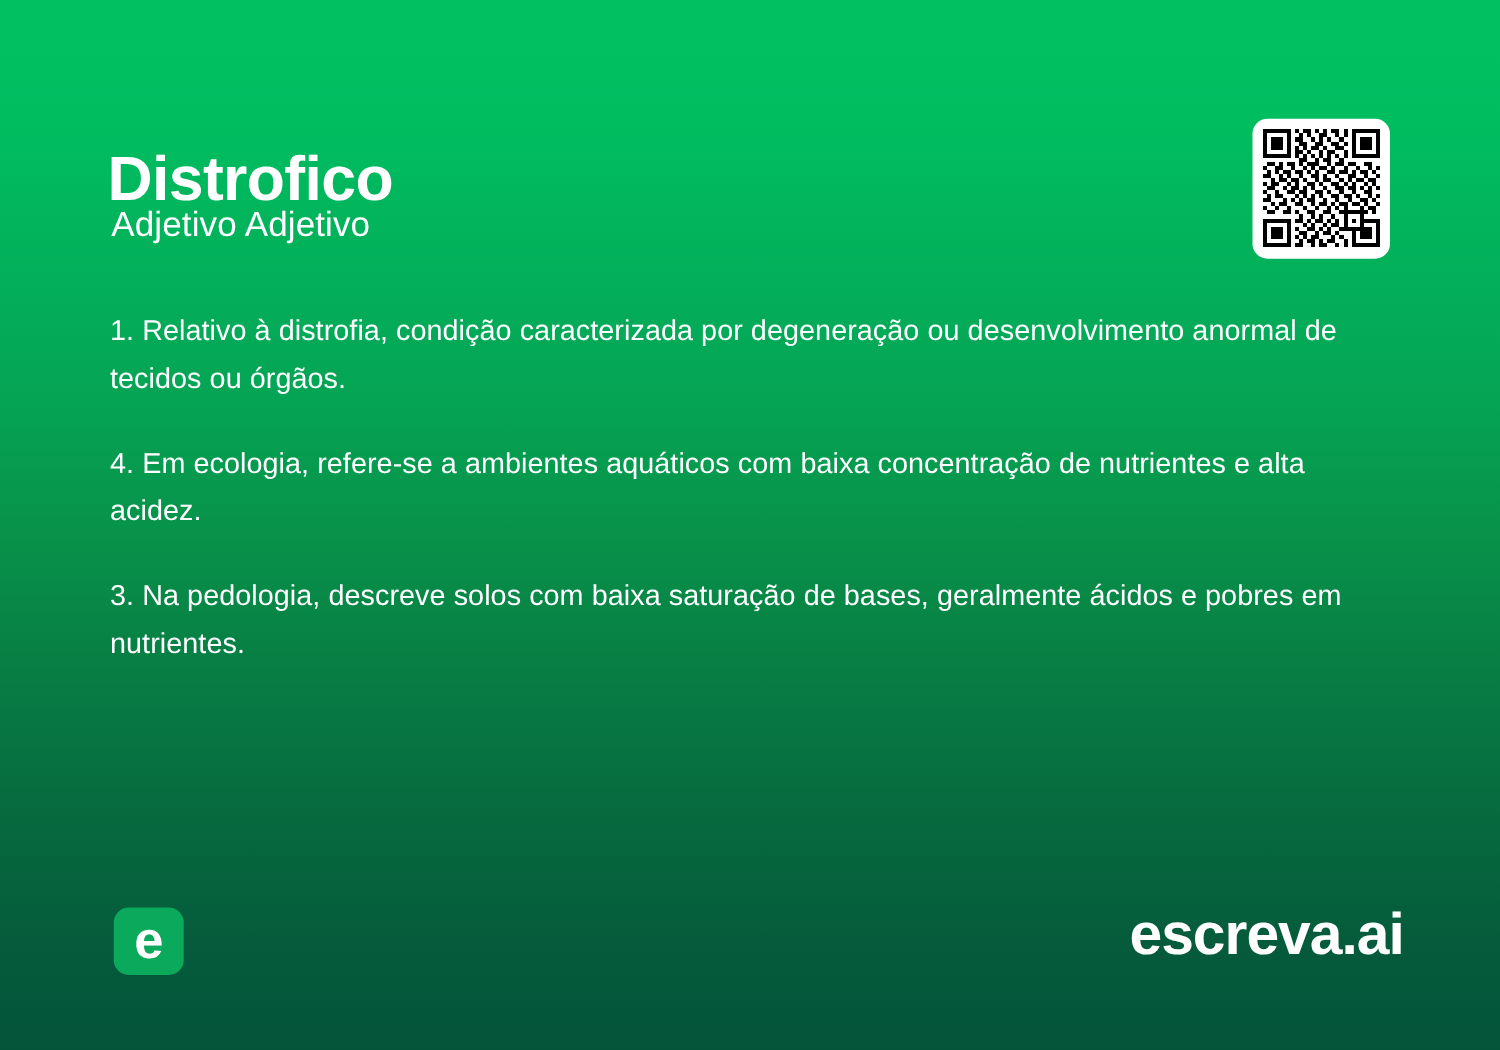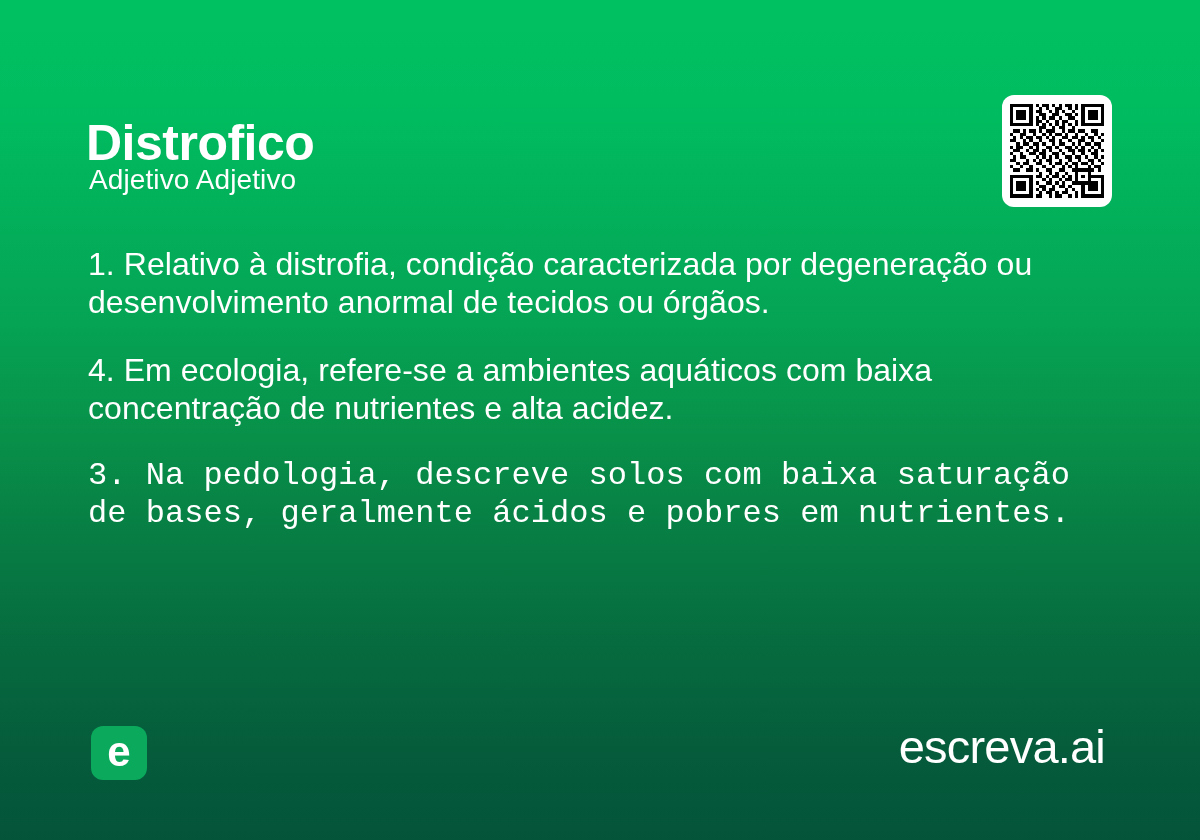--- a/index.html
+++ b/index.html
@@ -52,28 +52,28 @@
   }
 
   
   #definitions {
     position: absolute;
     left: 88px;
     top: 245px;
     width: 1000px;
   }
   .definition {
-    font-size: 32px;
+    font-size: 23px;
     font-weight: 400;
     line-height: 38px;
     letter-spacing: 0.05px;
     color: #ffffff;
     margin: 0 0 30px 0;
   }
-  .definition:last-child { margin-bottom: 8px; font-family: Liberation Mono, monospace; }
+  .definition:last-child { margin-bottom: 8px; }
 
   
   #qr-wrap {
     position: absolute;
     left: 1002px;
     top: 95px;
     width: 110px;
     height: 112px;
     background: #ffffff;
     border-radius: 12px;
@@ -98,24 +98,24 @@
     top: 50%;
     transform: translateY(-52%);
     text-align: center;
     font-size: 42px;
     font-weight: bold;
     line-height: 1;
     color: #ffffff;
   }
   #brand-wordmark {
     position: absolute;
-    right: 95px;
+    right: 77px;
     top: 723px;
     font-size: 47px;
-    font-weight: normal;
+    font-weight: bold;
     letter-spacing: -0.8px;
     line-height: 1.0;
     color: #ffffff;
     white-space: nowrap;
   }
 </style>
 </head>
 <body>
 
 <div id="card">

